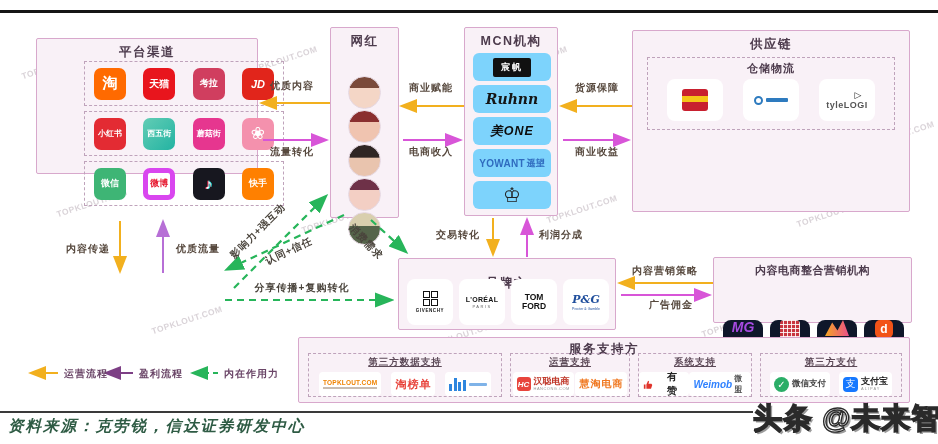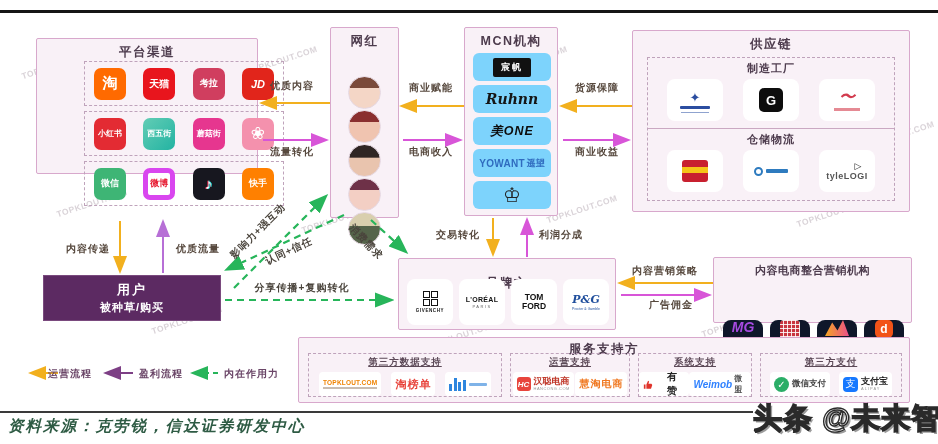--- a/index.html
+++ b/index.html
@@ -183,59 +183,39 @@
       <span class="yowant-cn">遥望</span>
     </div>
     <div class="mchip" style="top:153px">
       <span class="crown">♔</span>
     </div>
   </div>
 
   <div class="box" style="left:632px;top:30px;width:278px;height:182px">
     <div class="box-title">供应链</div>
     <div class="dashedwrap">
-      <div style="border-bottom:1px solid #caa8c2;padding:3px 0 7px">
-        <div class="subtitle">制造工厂</div>
-        <div class="srow">
-          <div class="schip">
-            <span class="sf-star">✦</span>
-            <span class="sf-bar"></span>
-          </div>
-          <div class="schip">
-            <span class="sf-black">G</span>
-          </div>
-          <div class="schip">
-            <span class="sf-red">〜</span>
-            <span class="sf-redbar"></span>
-          </div>
-        </div>
-      </div>
       <div style="padding:3px 0 8px">
         <div class="subtitle">仓储物流</div>
         <div class="srow">
           <div class="schip">
             <span class="sl-ry"></span>
           </div>
           <div class="schip row">
             <span class="sl-dot"></span>
             <span class="sl-bar"></span>
           </div>
           <div class="schip">
             <span class="sl-tri">▷</span>
             <span class="sl-tyle">tyleLOGI</span>
           </div>
         </div>
       </div>
     </div>
   </div>
 
-  <div class="userbox">
-    <div class="user-l1">用户</div>
-    <div class="user-l2">被种草/购买</div>
-  </div>
 
   <div class="box" style="left:398px;top:258px;width:218px;height:72px">
     <div class="box-title" style="margin-top:16px">品牌方</div>
     <div class="bchips">
       <div class="bchip">
         <span class="giv-grid">
             <i></i>
             <i></i>
             <i></i>
             <i></i>
@@ -396,21 +376,21 @@
   <div class="alabel" style="left:198px;top:249px">优质流量</div>
   <div class="alabel green" style="left:258px;top:231px;transform:translate(-50%,-50%) rotate(-45deg)">影响力+强互动</div>
   <div class="alabel green" style="left:289px;top:251px;transform:translate(-50%,-50%) rotate(-25deg)">认同+信任</div>
   <div class="alabel green" style="left:366px;top:242px;transform:translate(-50%,-50%) rotate(47deg)">消费需求</div>
   <div class="alabel green" style="left:302px;top:288px">分享传播+复购转化</div>
   <div class="alabel" style="left:458px;top:235px">交易转化</div>
   <div class="alabel" style="left:561px;top:235px">利润分成</div>
   <div class="alabel" style="left:665px;top:271px">内容营销策略</div>
   <div class="alabel" style="left:671px;top:305px">广告佣金</div>
 
-  <div class="leglabel" style="left:48px;top:367px">运营流程</div>
+  <div class="leglabel" style="left:64px;top:367px">运营流程</div>
   <div class="leglabel" style="left:139px;top:367px">盈利流程</div>
   <div class="leglabel" style="left:224px;top:367px">内在作用力</div>
 
   <div class="srcline"></div>
   <div class="srctext">资料来源：克劳锐，信达证券研发中心</div>
   <div class="stamp">头条 @未来智库</div>
 
 </div>
 
 </body></html>

